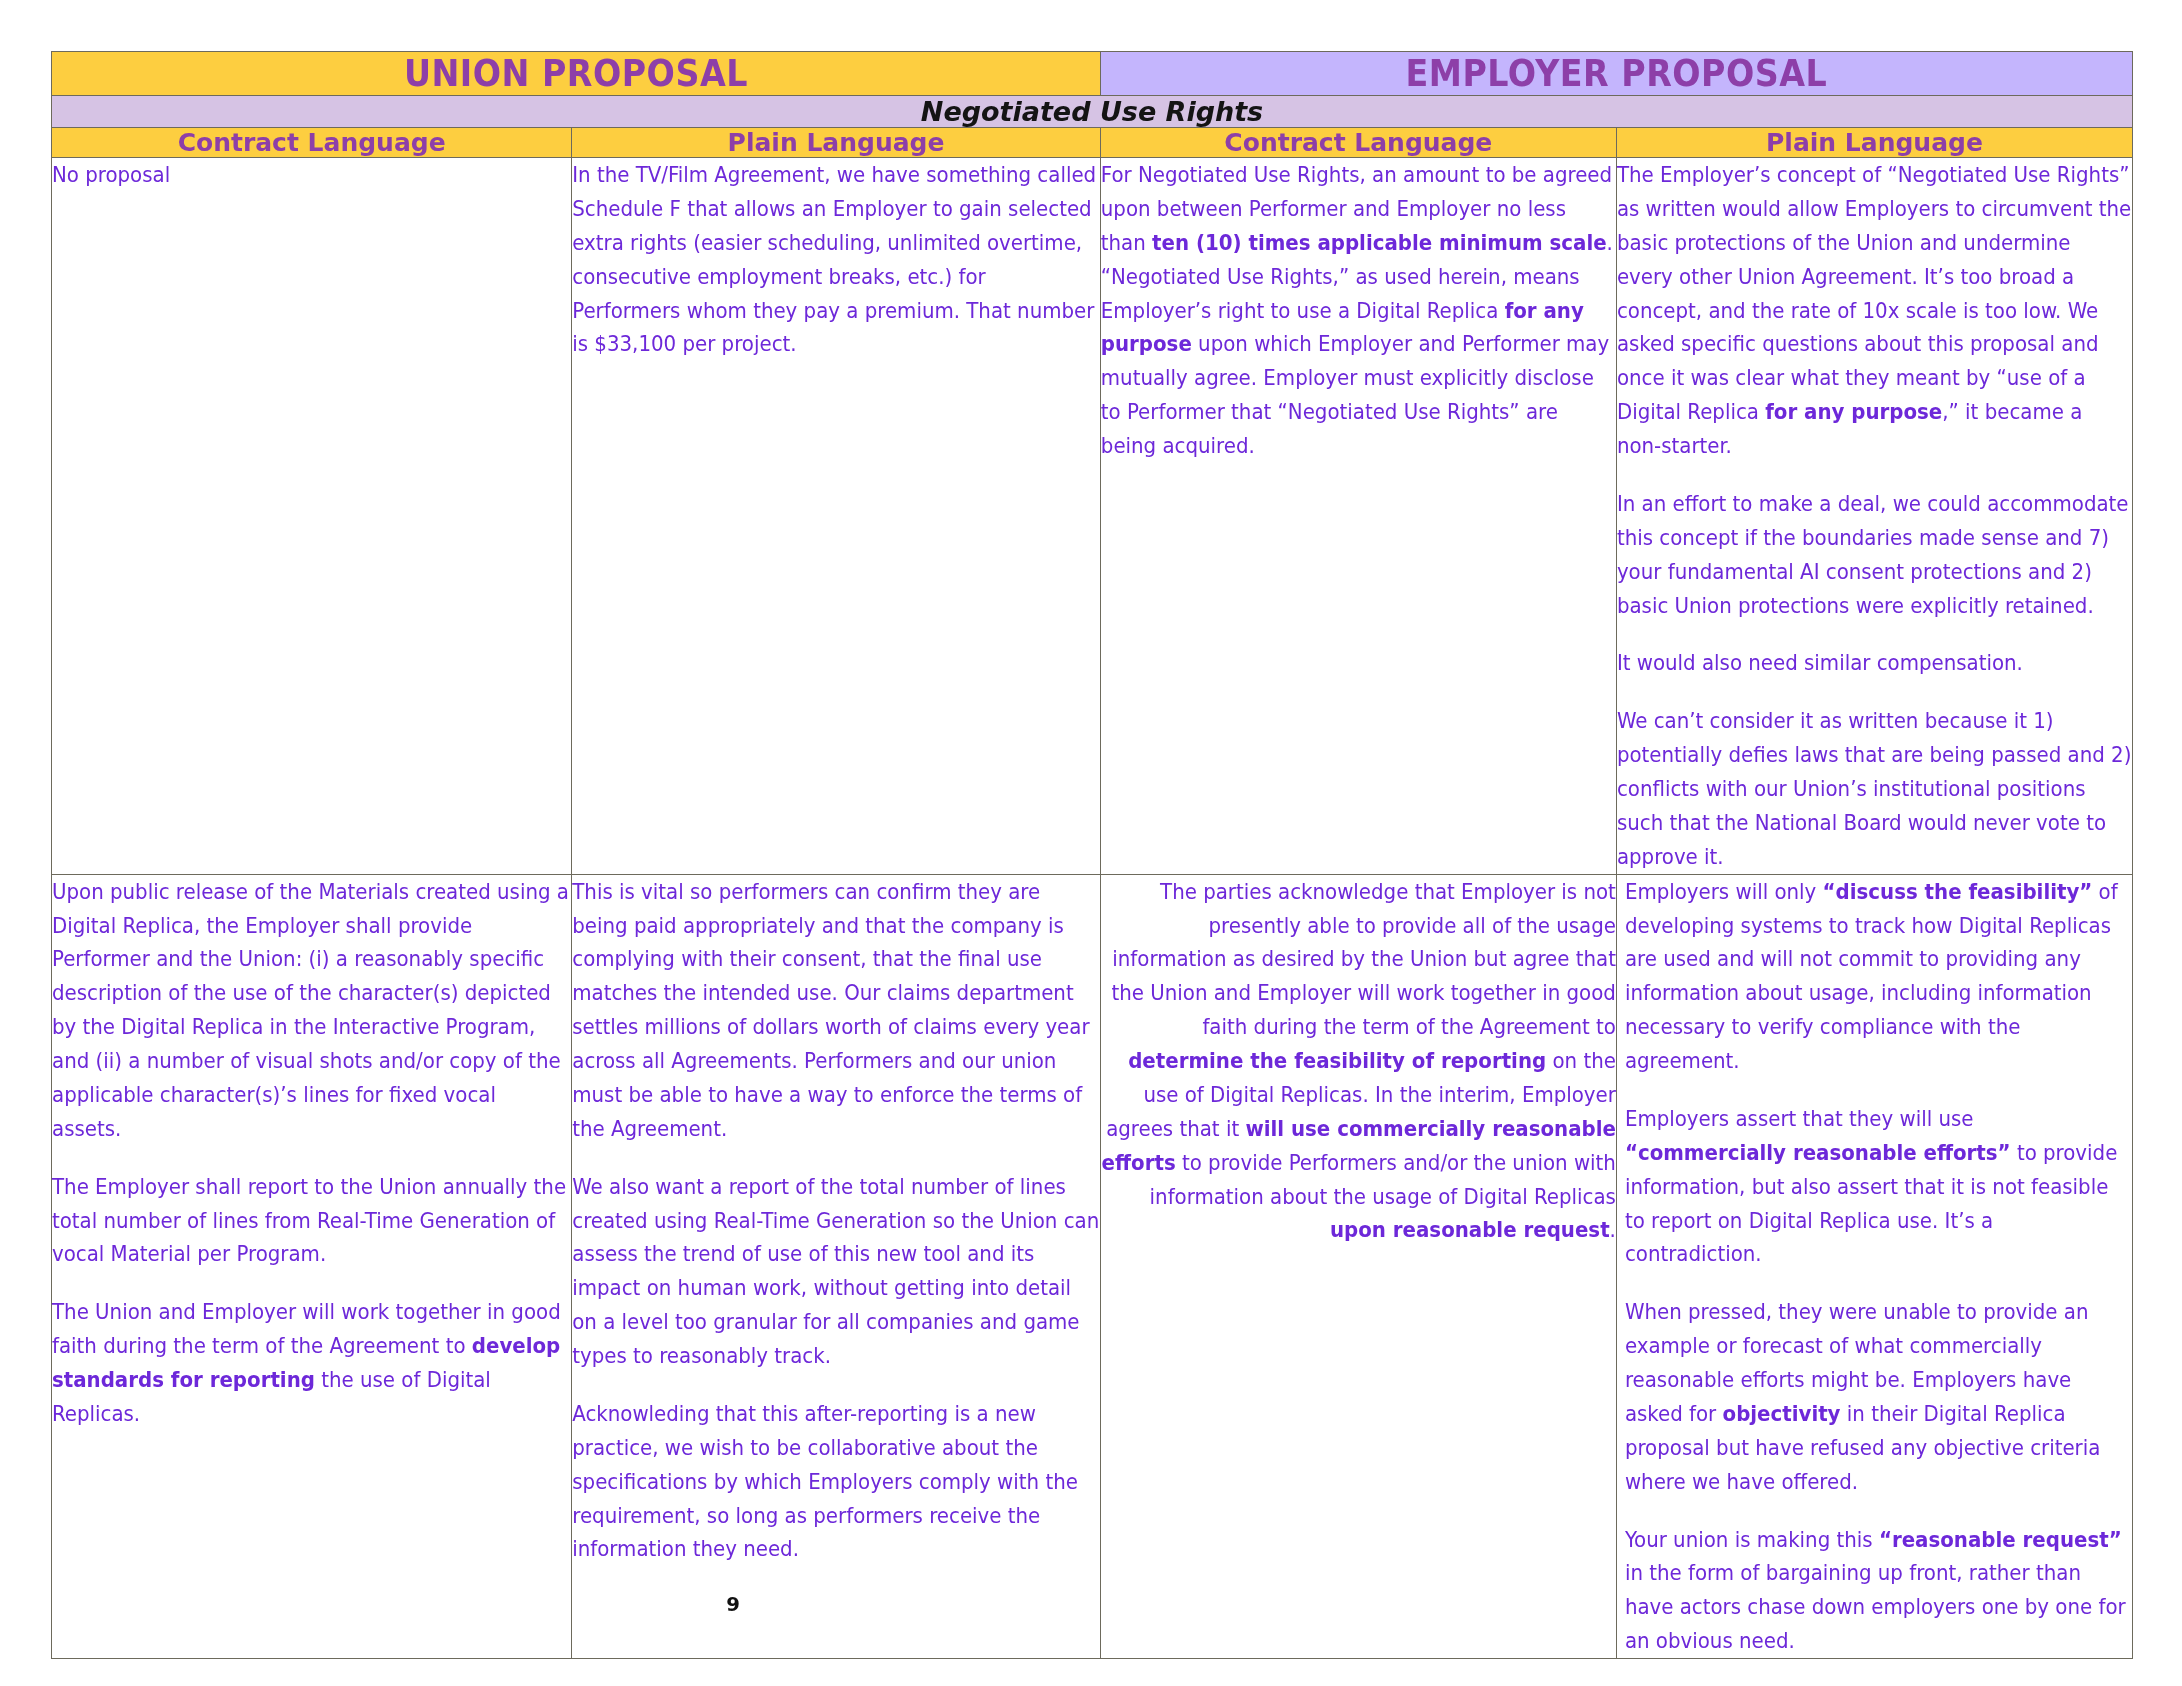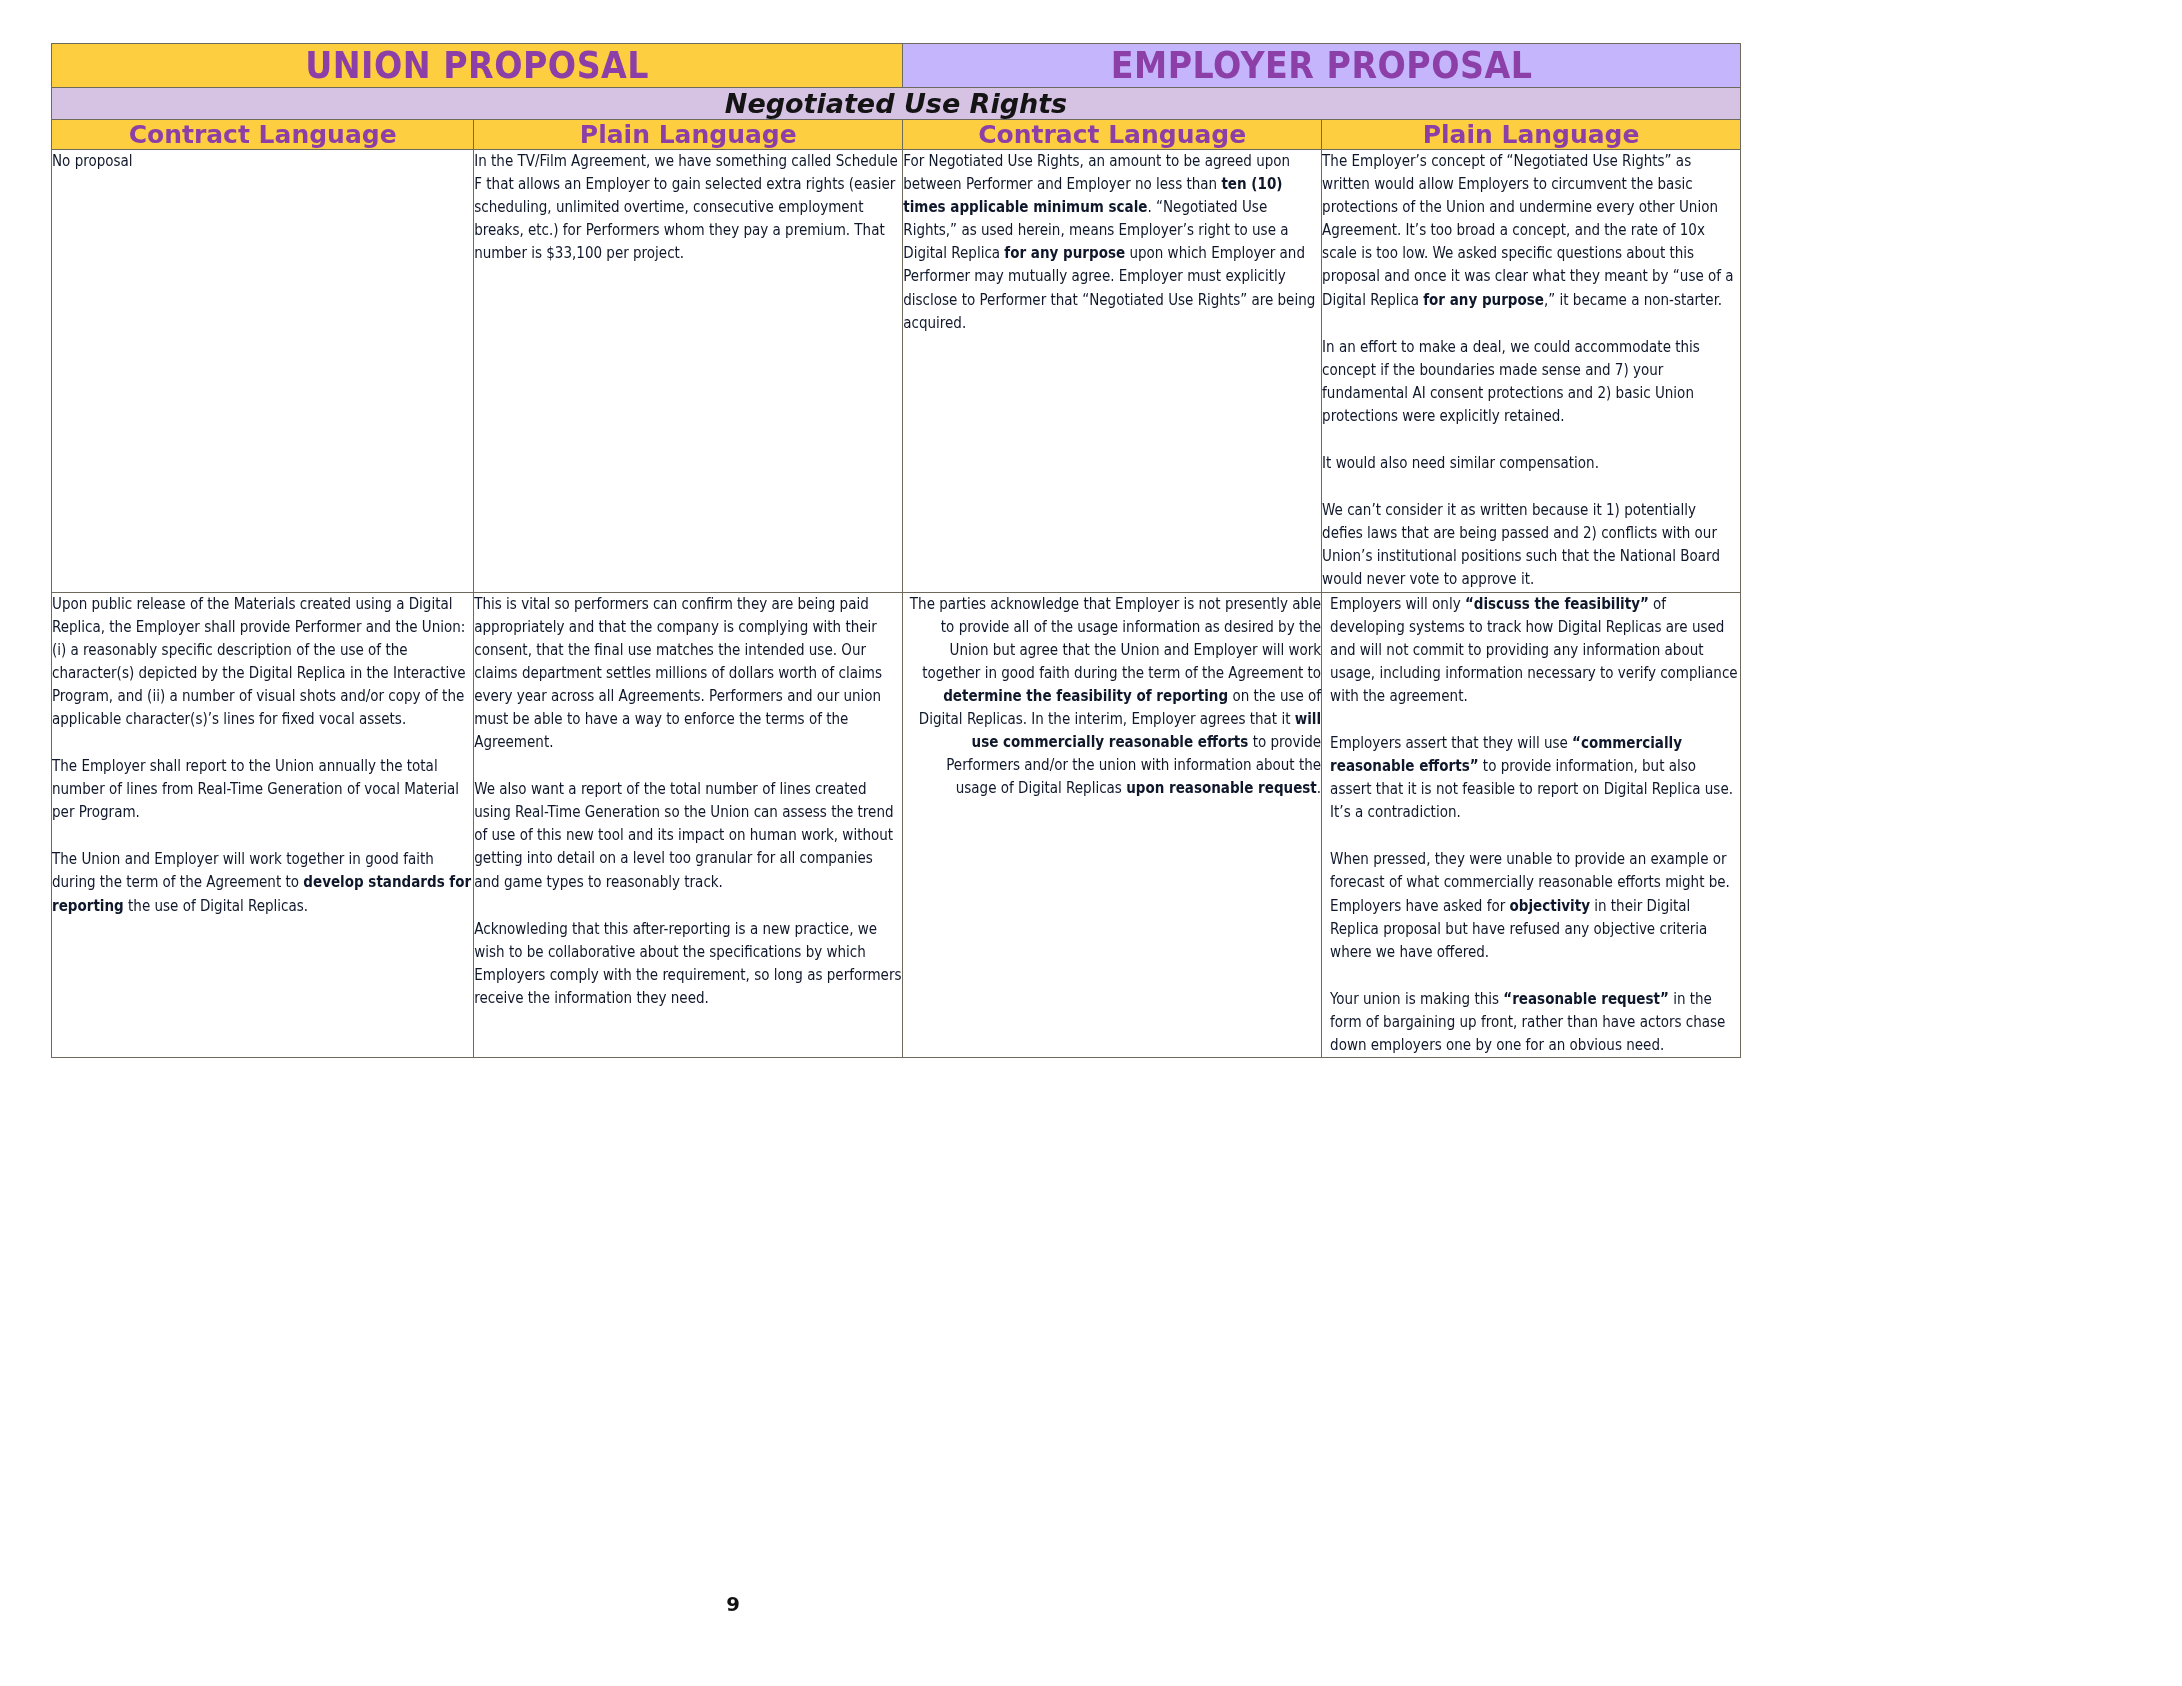--- a/index.html
+++ b/index.html
@@ -17,22 +17,22 @@
   .page {
     position: absolute;
     left: 0; top: 0;
     width: 2182px;
     height: 1686px;
     background: #ffffff;
   }
   .doc-table {
     position: absolute;
     left: 51px;
-    top: 43px;
-    width: 1690px;
+    top: 51px;
+    width: 2082px;
     border-collapse: collapse;
     table-layout: fixed;
   }
   .doc-table td, .doc-table th {
     border: 1.4px solid #6d6a5c;
     vertical-align: top;
     padding: 0;
   }
   
   .proposal-title {
@@ -62,25 +62,25 @@
     text-align: center;
     font-style: italic;
     font-weight: bold;
     font-size: 27px;
     padding: 11.2px 0 13px 0;
     font-family: "DejaVu Sans", sans-serif;
   }
   
   .cell {
     padding: 13px 15px 17px 15px;
-    font-size: 15px;
+    font-size: 22px;
     line-height: 1.54;
     font-family: "DejaVu Sans Condensed", "DejaVu Sans", sans-serif;
     font-stretch: condensed;
-    color: #0f172a;
+    color: #6d28d9;
   }
   .cell p {
     margin: 0 0 24px 0;
   }
   .cell p:last-child {
     margin-bottom: 0;
   }
   .cell b { font-weight: bold; }
 
   

